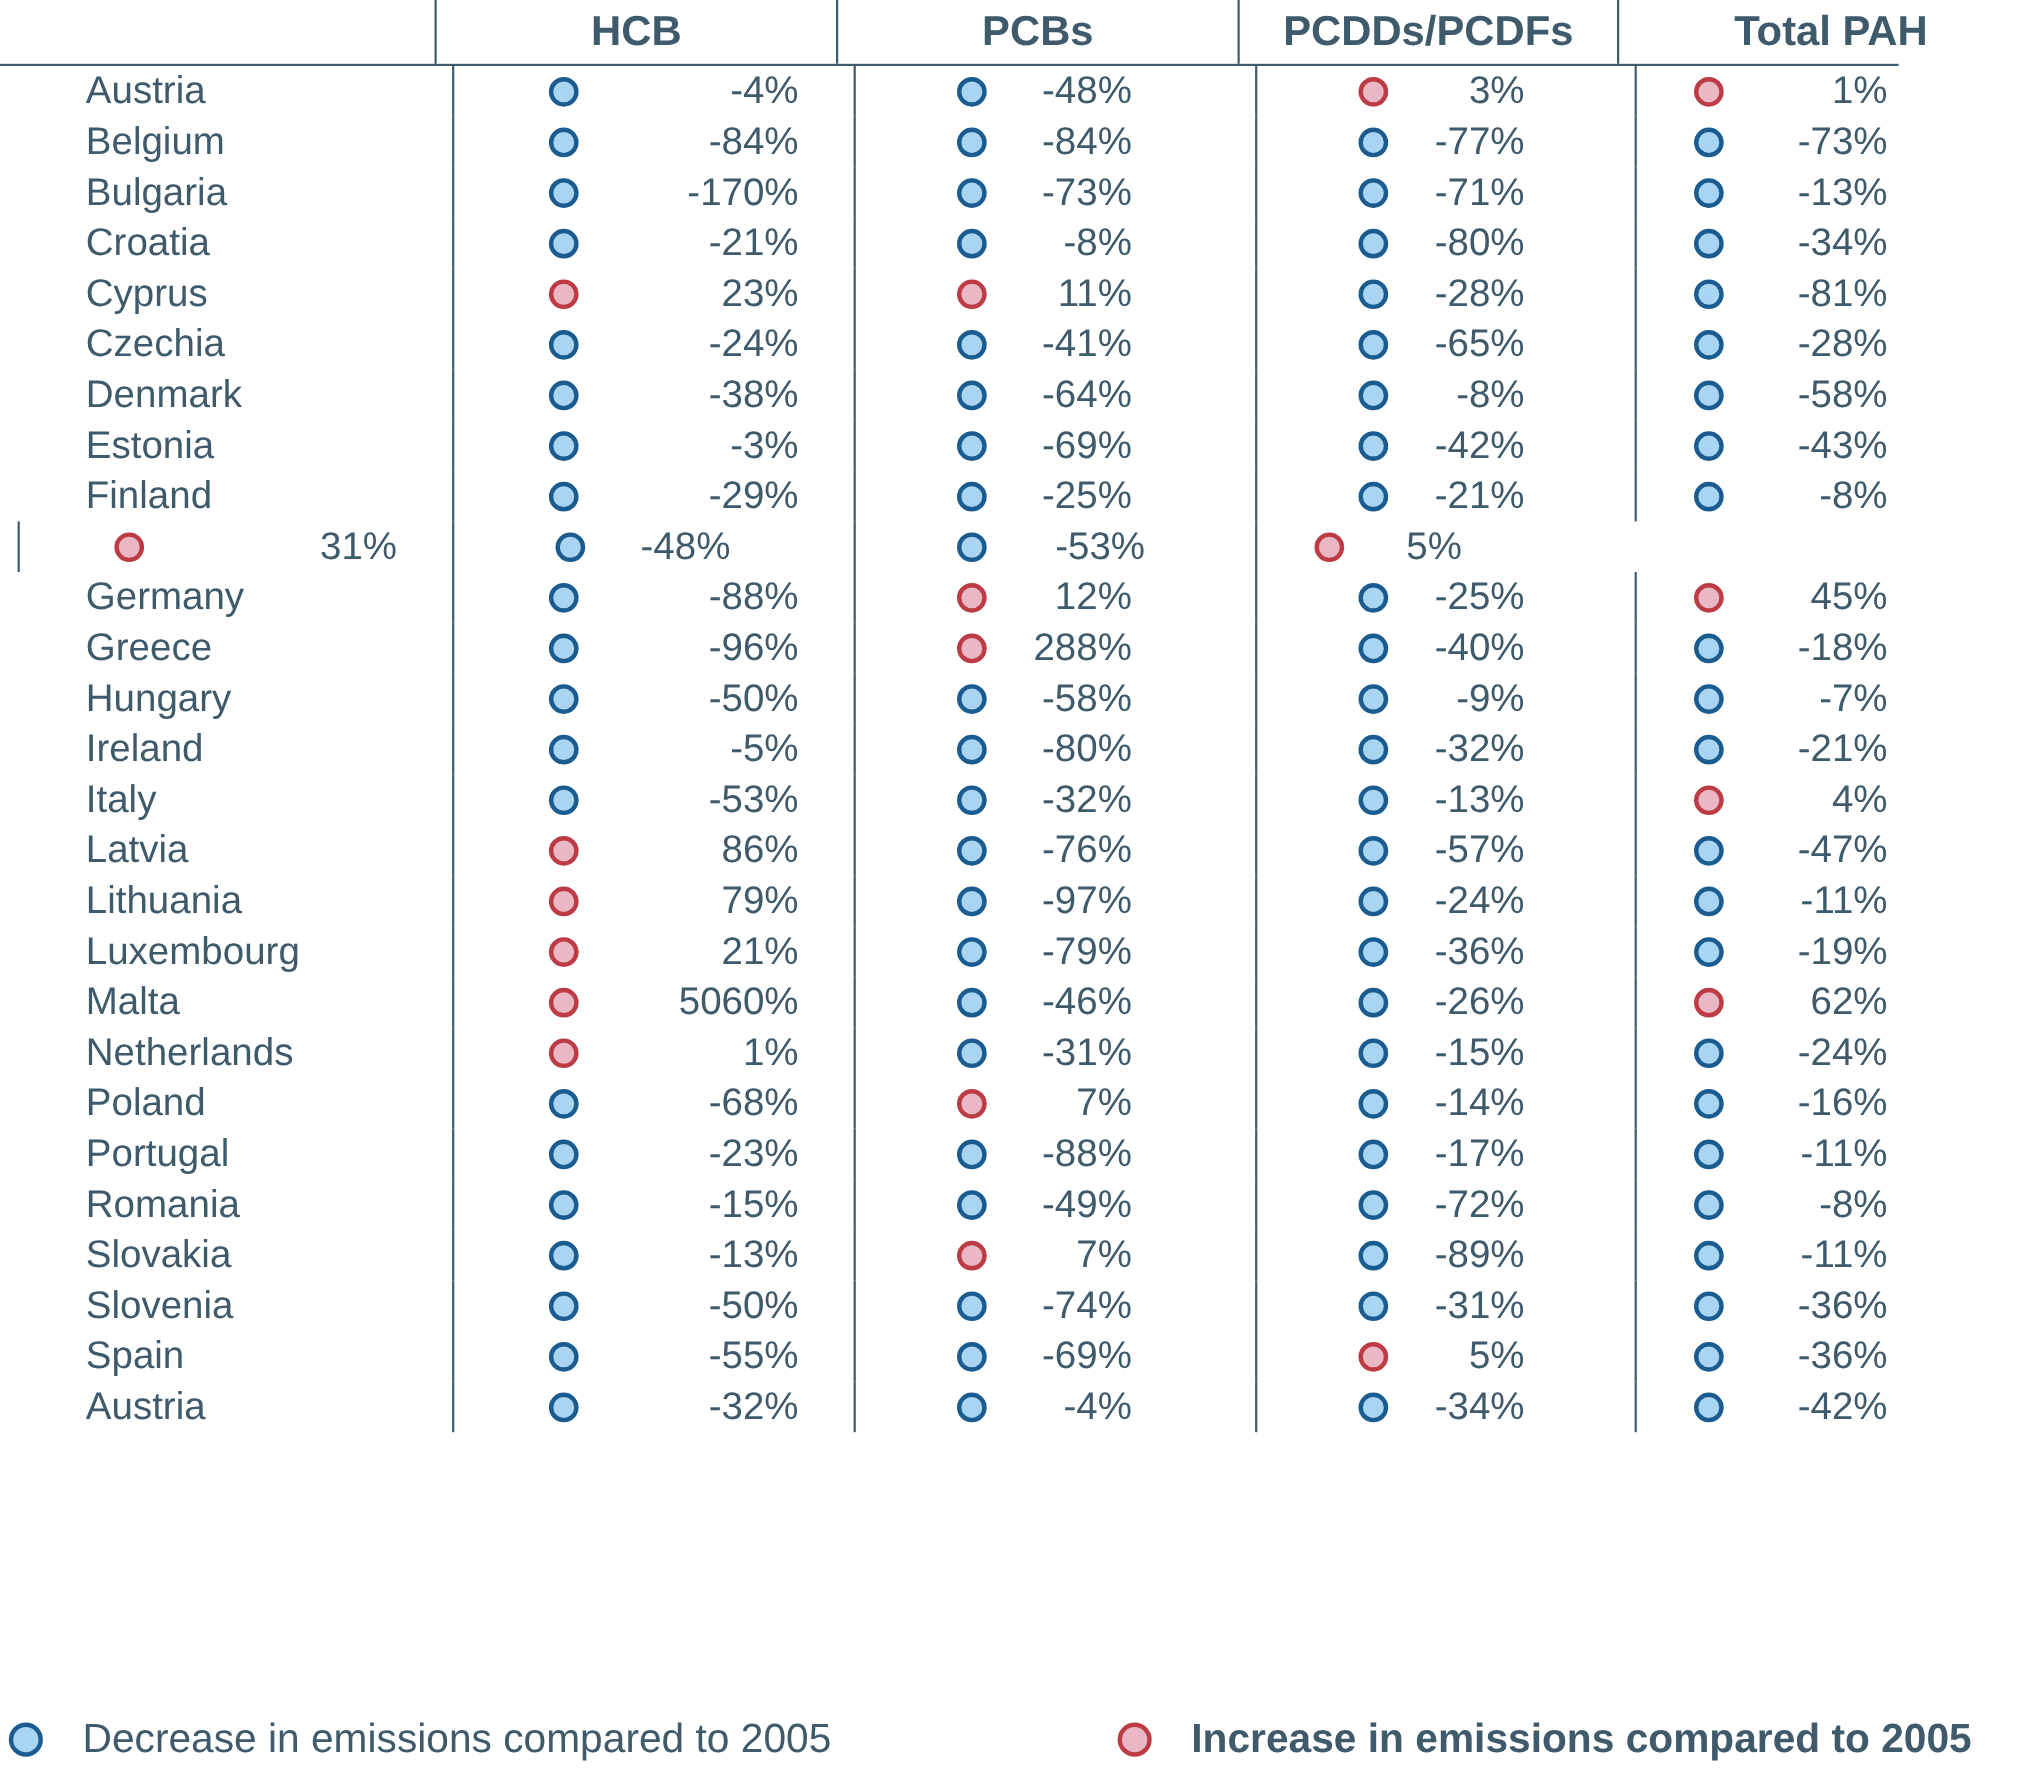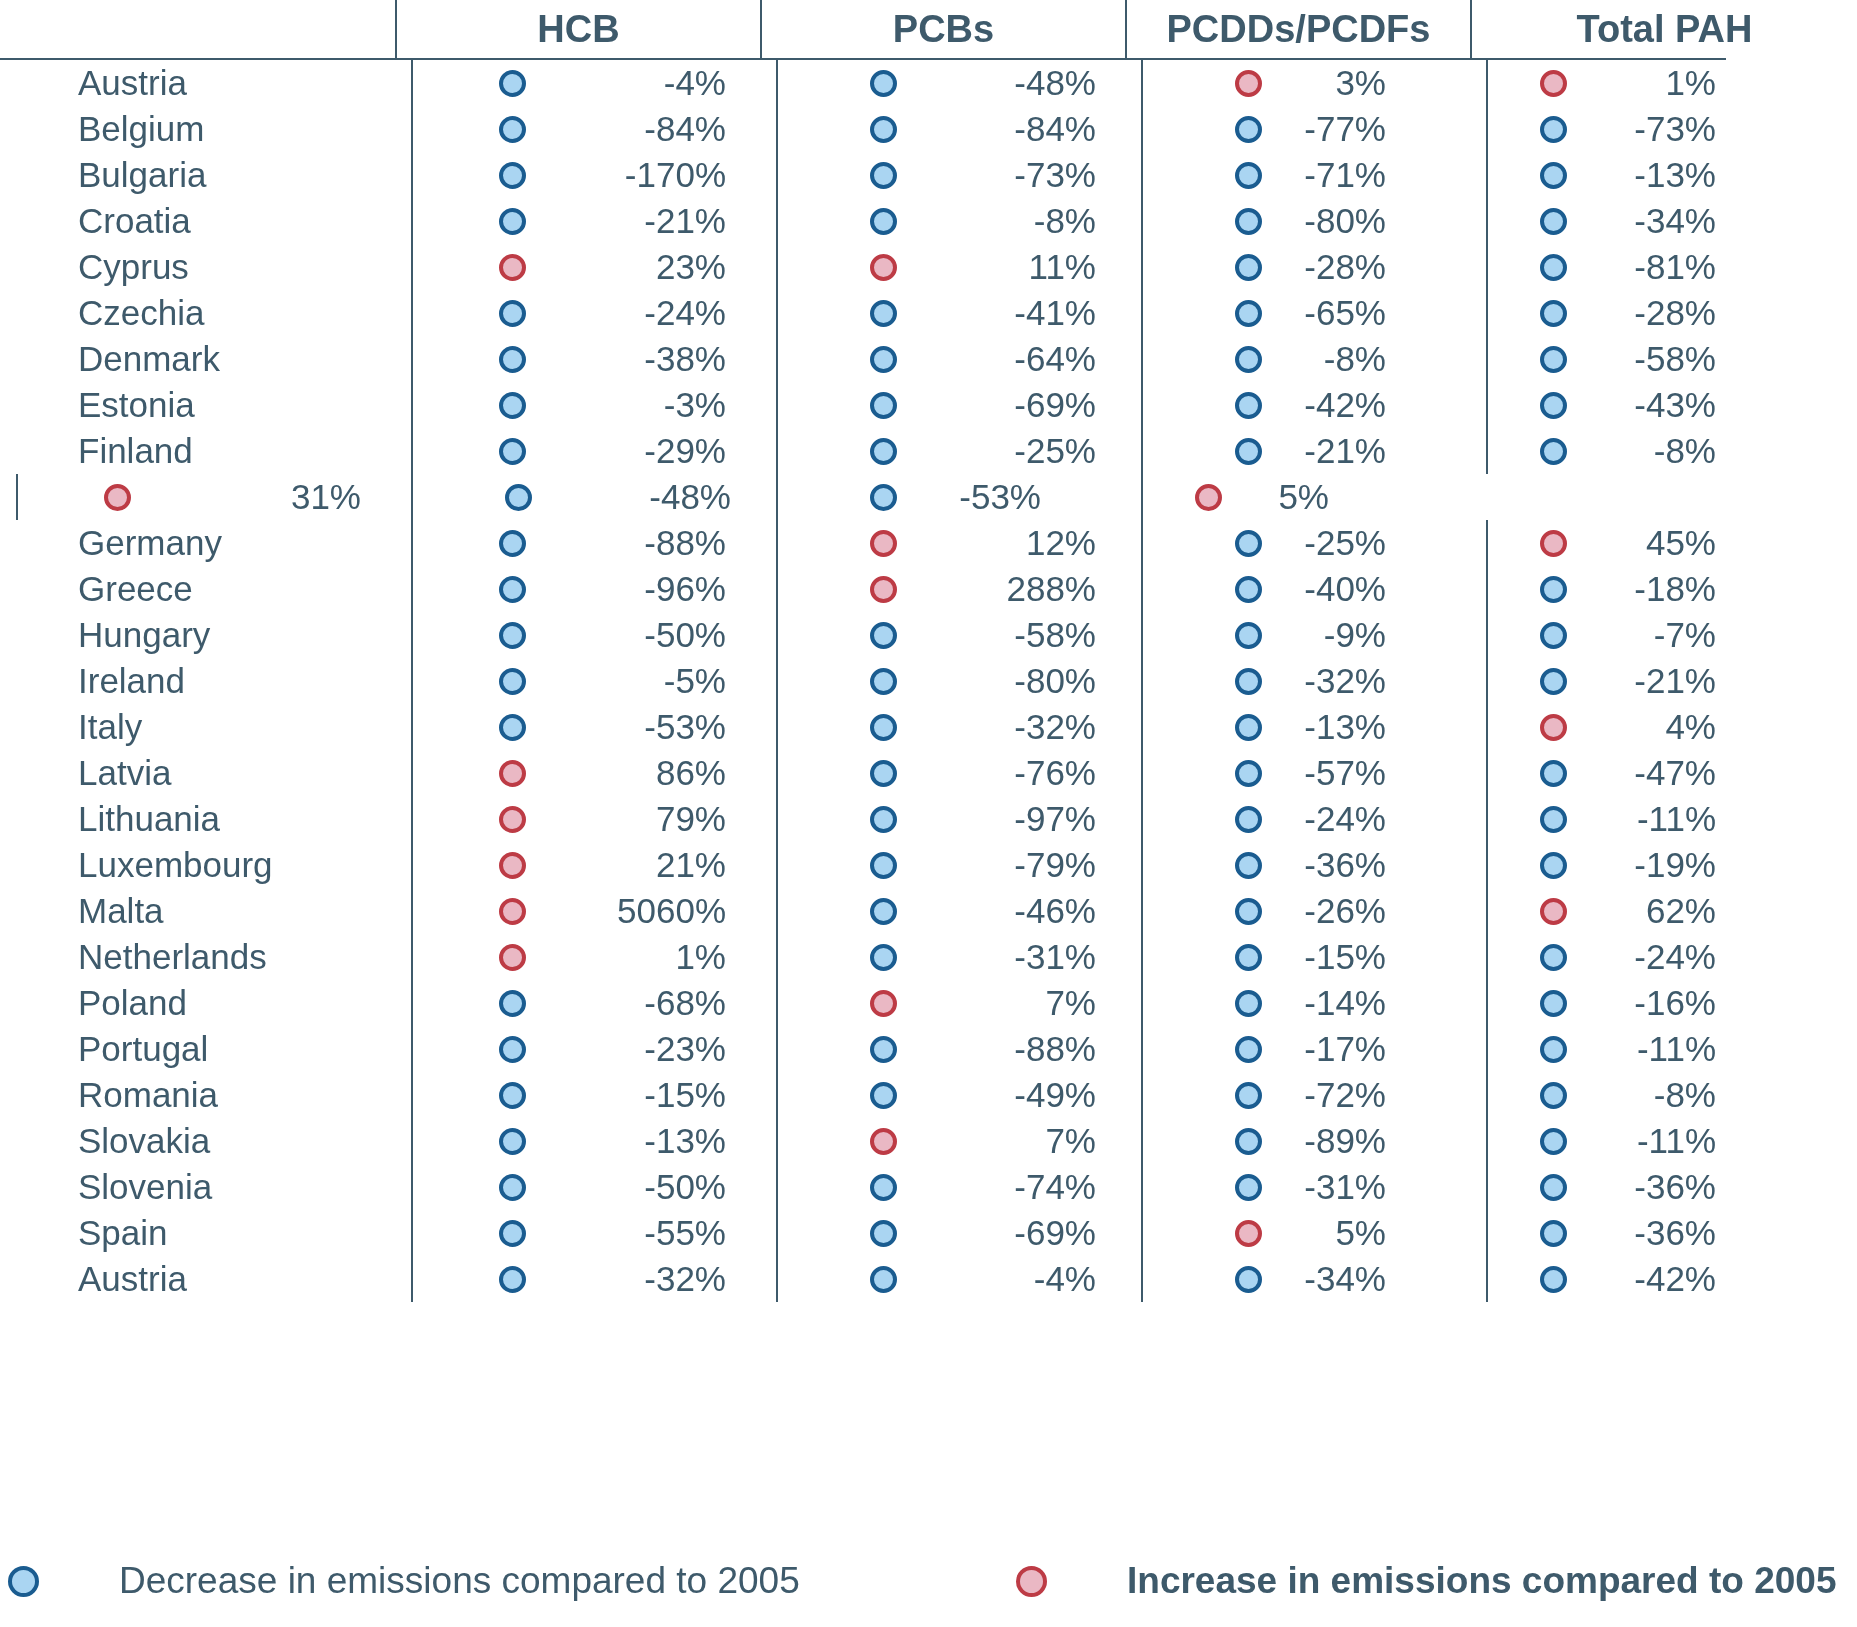--- a/index.html
+++ b/index.html
@@ -17,25 +17,25 @@
   .header-cell.corner{justify-content:flex-start;border:none;}
   .col-line{border-left:2px solid var(--line,#3e5a6b);}
   .body-row{height:46px;margin-left:16px;}
   .country-cell{display:flex;align-items:center;padding-left:62px;font-size:35px;}
   .value-cell{display:flex;align-items:center;font-size:35px;}
   .dot{width:27px;height:27px;border-radius:50%;box-sizing:border-box;flex:0 0 auto;}
   .dot.decrease{background:var(--decrease-fill,#aad5f2);border:4px solid var(--decrease-border,#1a5c90);}
   .dot.increase{background:var(--increase-fill,#eab8c4);border:4px solid var(--increase-border,#bd3b45);}
   .value{flex:1;text-align:right;white-space:nowrap;}
   .value-cell.c0 .dot{margin-left:86px;}  .value-cell.c0 .value{padding-right:50px;}
-  .value-cell.c1 .dot{margin-left:92px;}  .value-cell.c1 .value{padding-right:45px;}
+  .value-cell.c1 .dot{margin-left:92px;}  .value-cell.c1 .value{padding-right:112px;}
   .value-cell.c2 .dot{margin-left:92px;}  .value-cell.c2 .value{padding-right:100px;}
   .value-cell.c3 .dot{margin-left:52px;}  .value-cell.c3 .value{padding-right:157px;}
   .legend{position:absolute;left:0;top:1555px;width:1857px;height:52px;}
-  .legend-item{position:absolute;top:0;height:52px;display:flex;align-items:center;font-size:37px;white-space:nowrap;gap:44px;}
+  .legend-item{position:absolute;top:0;height:52px;display:flex;align-items:center;font-size:37px;white-space:nowrap;}
   .legend-item .dot{width:31px;height:31px;}
   .legend-text{margin-left:36px;}
   #legend-decrease{left:8px;}
   #legend-increase{left:1016px;font-weight:bold;}
 </style>
 </head>
 <body>
 
 <div class="table">
   <div class="row header-row" id="header-row">

